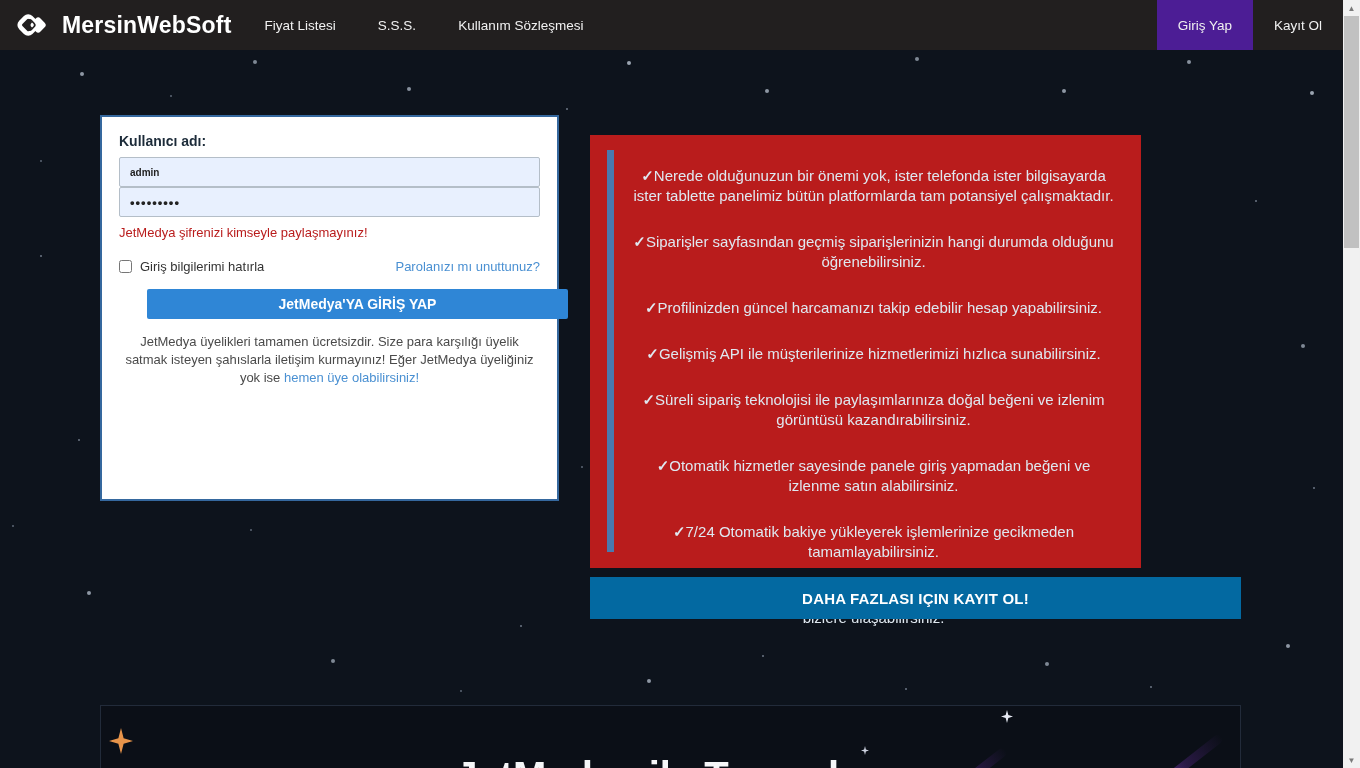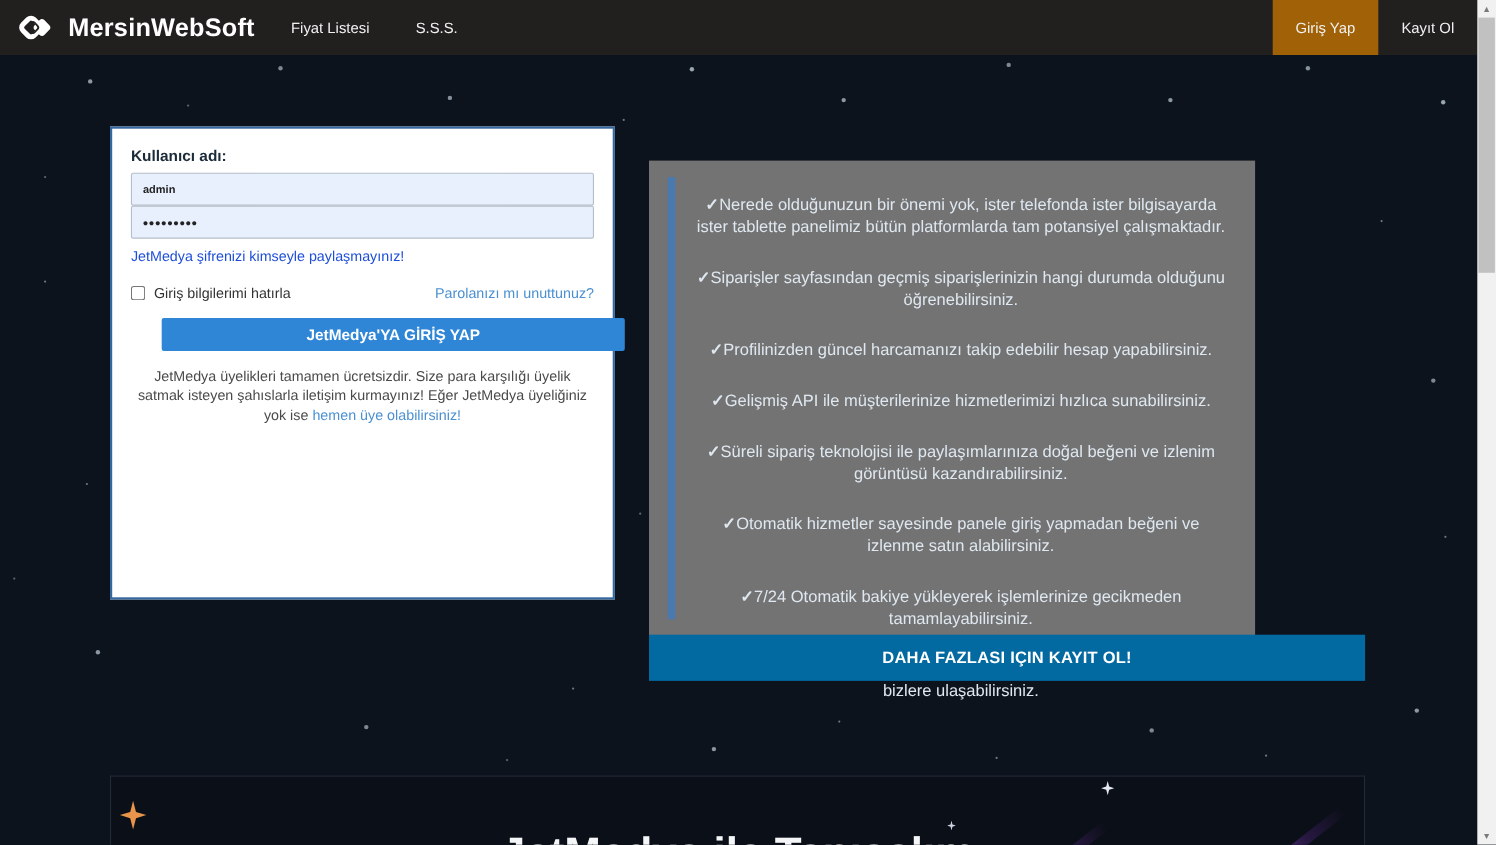--- a/index.html
+++ b/index.html
@@ -31,61 +31,61 @@
     background:#221f1f; display:flex; align-items:center; z-index:5;
   }
   .brand { display:flex; align-items:center; gap:8px; padding-left:14px; cursor:pointer; }
   .brand-title { color:#ffffff; font-size:23px; font-weight:bold; letter-spacing:.2px; }
   .nav-menu { display:flex; height:100%; margin-left:12px; }
   .nav-item {
     color:#f1f1f1; font-size:13.5px; display:flex; align-items:center;
     padding:0 21px; height:100%; cursor:pointer;
   }
   .nav-spacer { flex:1; }
-  .nav-item.active { background:#a16207; }
+  .nav-item.active { background:#4c1d95; }
 
   
   .scrollbar { position:absolute; top:0; right:0; width:17px; height:768px; background:#f1f1f1; z-index:9; }
   .sb-arrow { position:absolute; left:0; width:17px; height:16px; display:flex; align-items:center; justify-content:center; font-size:8px; color:#7a7a7a; cursor:pointer; }
   .sb-arrow.up { top:0; }
   .sb-arrow.down { bottom:0; }
   .sb-thumb { position:absolute; left:1px; top:16px; width:15px; height:232px; background:#c1c1c1; cursor:pointer; }
 
   
   .login-card {
-    position:absolute; left:100px; top:115px; width:459px; height:430px;
+    position:absolute; left:100px; top:115px; width:459px; height:386px;
     background:#ffffff; border:2px solid #35689e; padding:16px 17px; z-index:4;
   }
   .field-label { display:block; font-size:14px; font-weight:bold; color:#1c2b39; margin-bottom:8px; }
   .text-input {
     width:100%; height:30px; background:#e8f0fe; border:1px solid #b4bec8;
     border-radius:2px; padding:0 10px; font-size:10px; color:#222;
     font-family:"Liberation Sans", sans-serif; outline:none;font-weight:bold;
   }
   .text-input.pw { letter-spacing:1px; font-weight:bold; font-size:13px; }
   .mt18 { margin-top:18px; }
-  .hint { font-size:13px; color:#1d4ed8; margin-top:8px; }
+  .hint { font-size:13px; color:#b91c1c; margin-top:8px; }
   .remember-row { display:flex; align-items:center; justify-content:space-between; margin-top:19px; }
   .remember-left { display:flex; align-items:center; gap:8px; }
   .remember-left input { width:13px; height:13px; accent-color:#f8f8f8; cursor:pointer; }
   .remember-label { font-size:13px; color:#333; cursor:pointer; }
   .link { color:#4a90d2; font-size:13px; text-decoration:none; cursor:pointer; }
   .login-btn {
     margin-top:15px; width:100%; height:30px; background:#2f86d6; color:#fff;
     border:none; border-radius:2px; font-size:14px; font-weight:bold; cursor:pointer;
     font-family:"Liberation Sans", sans-serif;
     margin-left:28px;
   }
   .signup-note { margin-top:14px; text-align:center; font-size:13px; color:#4a4a4a; line-height:18px; padding:0 6px; }
   .signup-note .link { font-size:13px; }
 
   
   .features-panel {
-    position:absolute; left:590px; top:146px; width:551px; height:433px;
-    background:#737373; z-index:4;
+    position:absolute; left:590px; top:135px; width:551px; height:433px;
+    background:#b91c1c; z-index:4;
   }
   .feature-bar { position:absolute; left:17px; top:15px; width:7px; height:402px; background:#4a79ae; }
   .features-content { padding:31px 24px 0 40px; text-align:center; }
   .feature-item { color:#dfe8f0; font-size:15px; line-height:20px; margin-bottom:26px; }
   .check { font-weight:bold; }
 
   .cta-btn {
     position:absolute; left:590px; top:577px; width:651px; height:42px;
     background:#0369a1; color:#ffffff; border:none; font-size:15px; font-weight:bold;
     cursor:pointer; z-index:4; font-family:"Liberation Sans", sans-serif; letter-spacing:.2px;
@@ -127,20 +127,21 @@
         <rect x="8.5" y="11.5" width="17" height="17" rx="4.5" transform="rotate(45 17 20)" fill="none" stroke="#ffffff" stroke-width="5.5"></rect>
         <rect x="21.5" y="12.5" width="15" height="15" rx="4" transform="rotate(45 29 20)" fill="#ffffff"></rect>
         <rect x="14" y="15" width="10" height="10" rx="3" transform="rotate(45 19 20)" fill="none" stroke="#221f1f" stroke-width="2"></rect>
       </svg>
     </span>
     <span class="brand-title">MersinWebSoft</span>
   </div>
   <div class="nav-menu">
     <div class="nav-item">Fiyat Listesi</div>
     <div class="nav-item">S.S.S.</div>
+    <div class="nav-item">Kullanım Sözleşmesi</div>
   </div>
   <div class="nav-spacer"></div>
   <div class="nav-item active">Giriş Yap</div>
   <div class="nav-item">Kayıt Ol</div>
 </div>
 
 <div class="login-card">
   <label class="field-label">Kullanıcı adı:</label>
   <input class="text-input" type="text" value="admin" style="">
 

